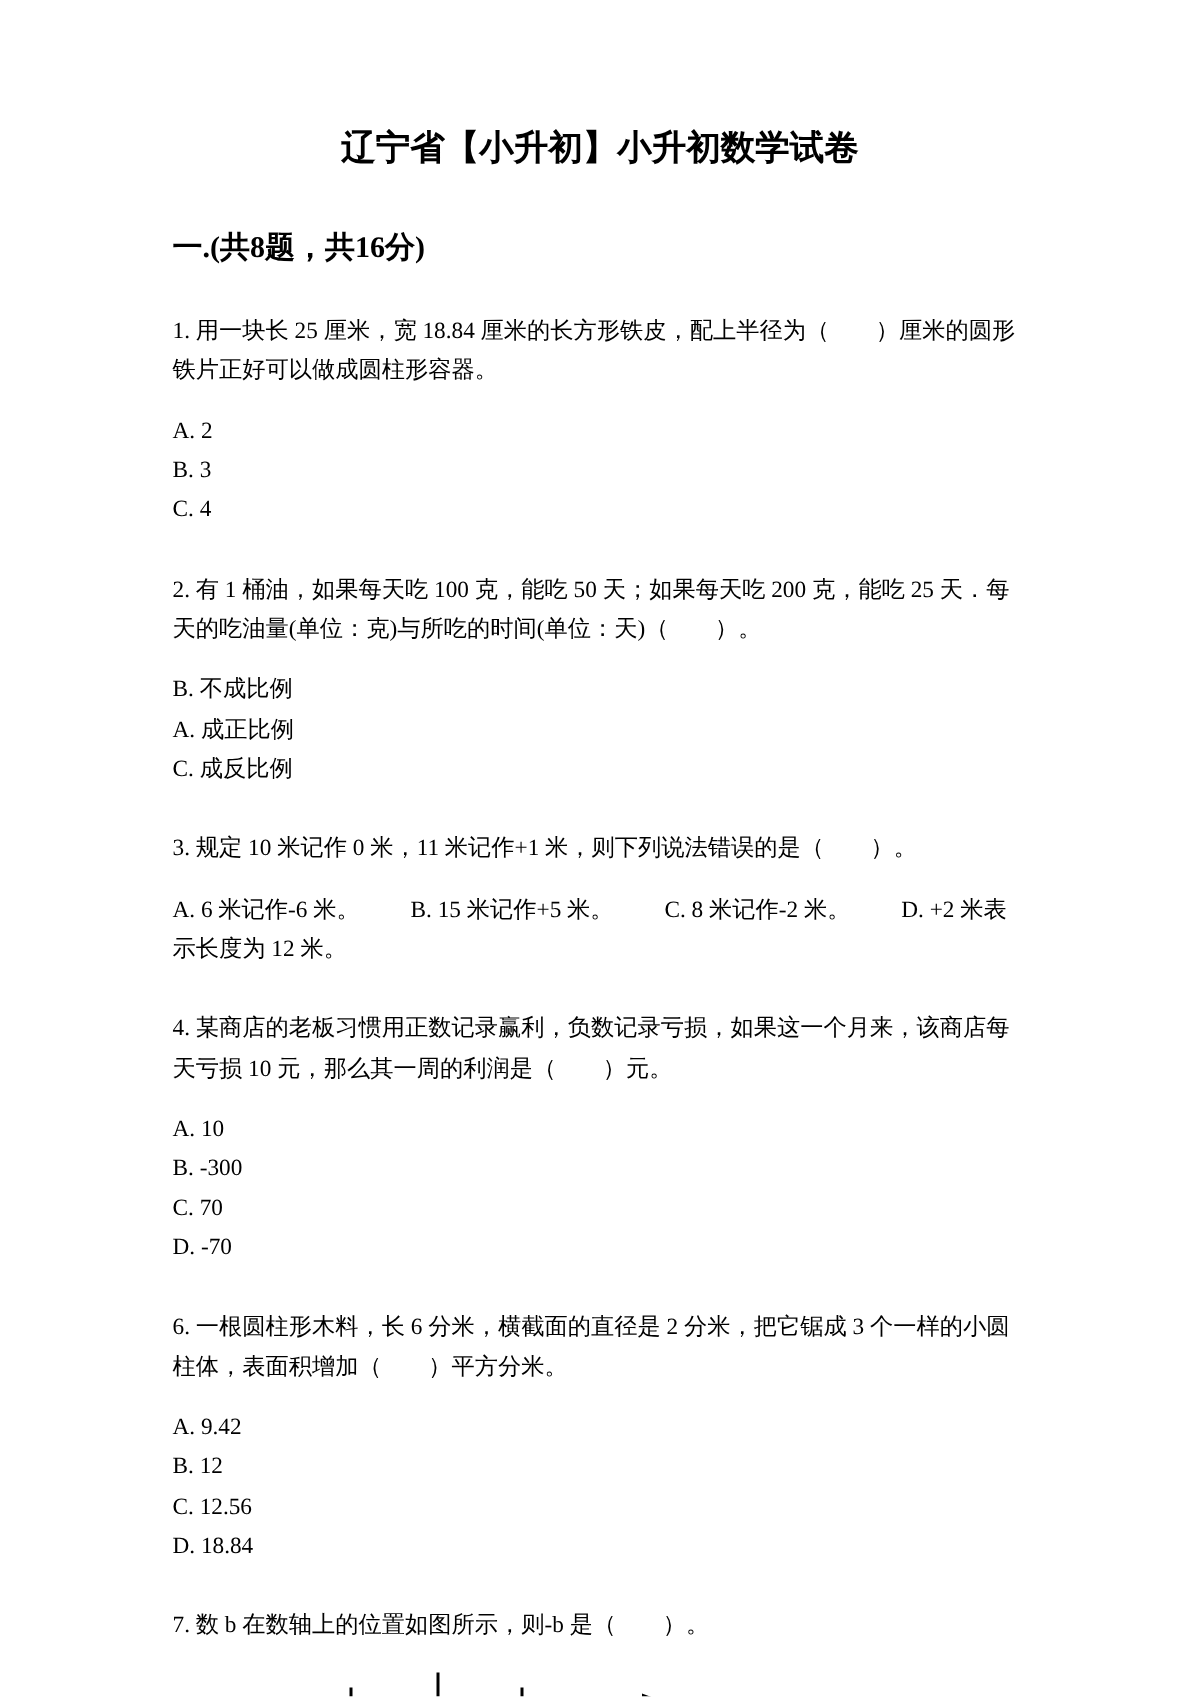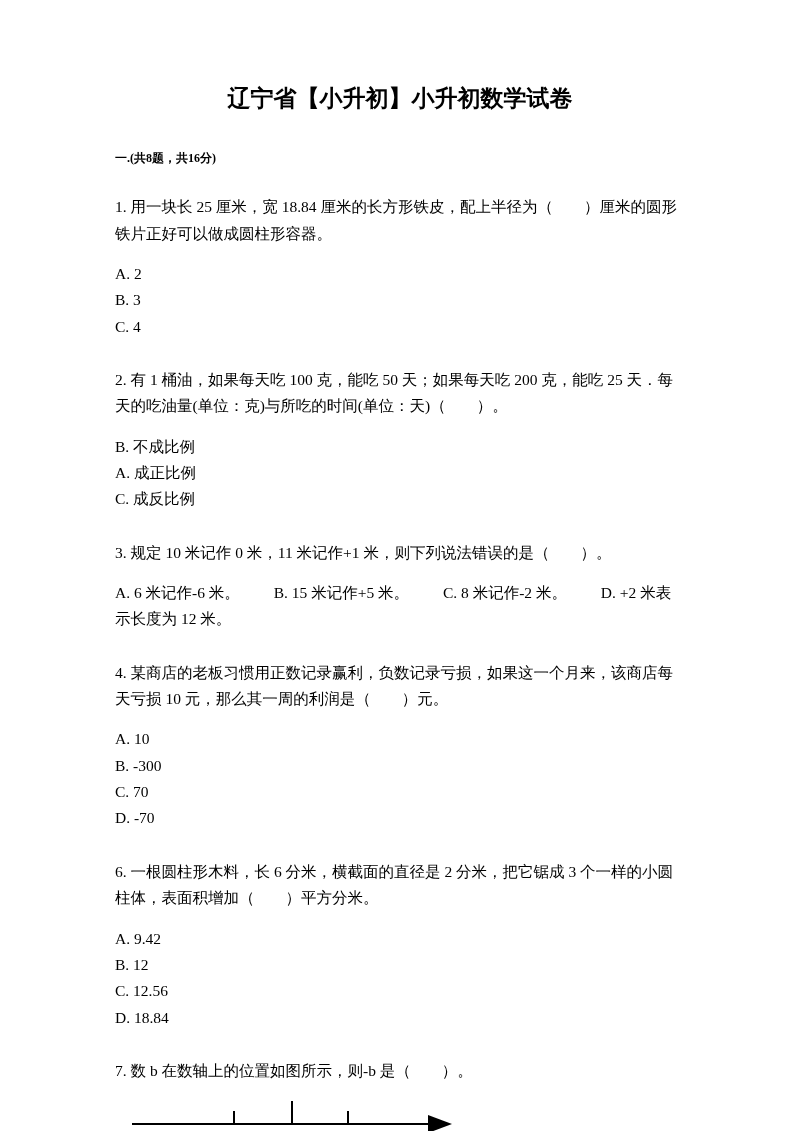--- a/index.html
+++ b/index.html
@@ -19,21 +19,21 @@
   }
   .title {
     text-align: center;
     font-size: 23px;
     font-weight: bold;
     margin: 0 0 34px 0;
     line-height: 1.3;
   }
   .section {
     font-weight: bold;
-    font-size: 12px;
+    font-size: 20px;
     margin: 0 0 26px 0;
   }
   .question { margin-bottom: 27px; }
   .stem { margin: 0 0 14px 0; }
   .opts {
     display: flex;
     flex-wrap: nowrap;
     margin: 0 0 14px 0;
     white-space: nowrap;
     flex-direction: column;

